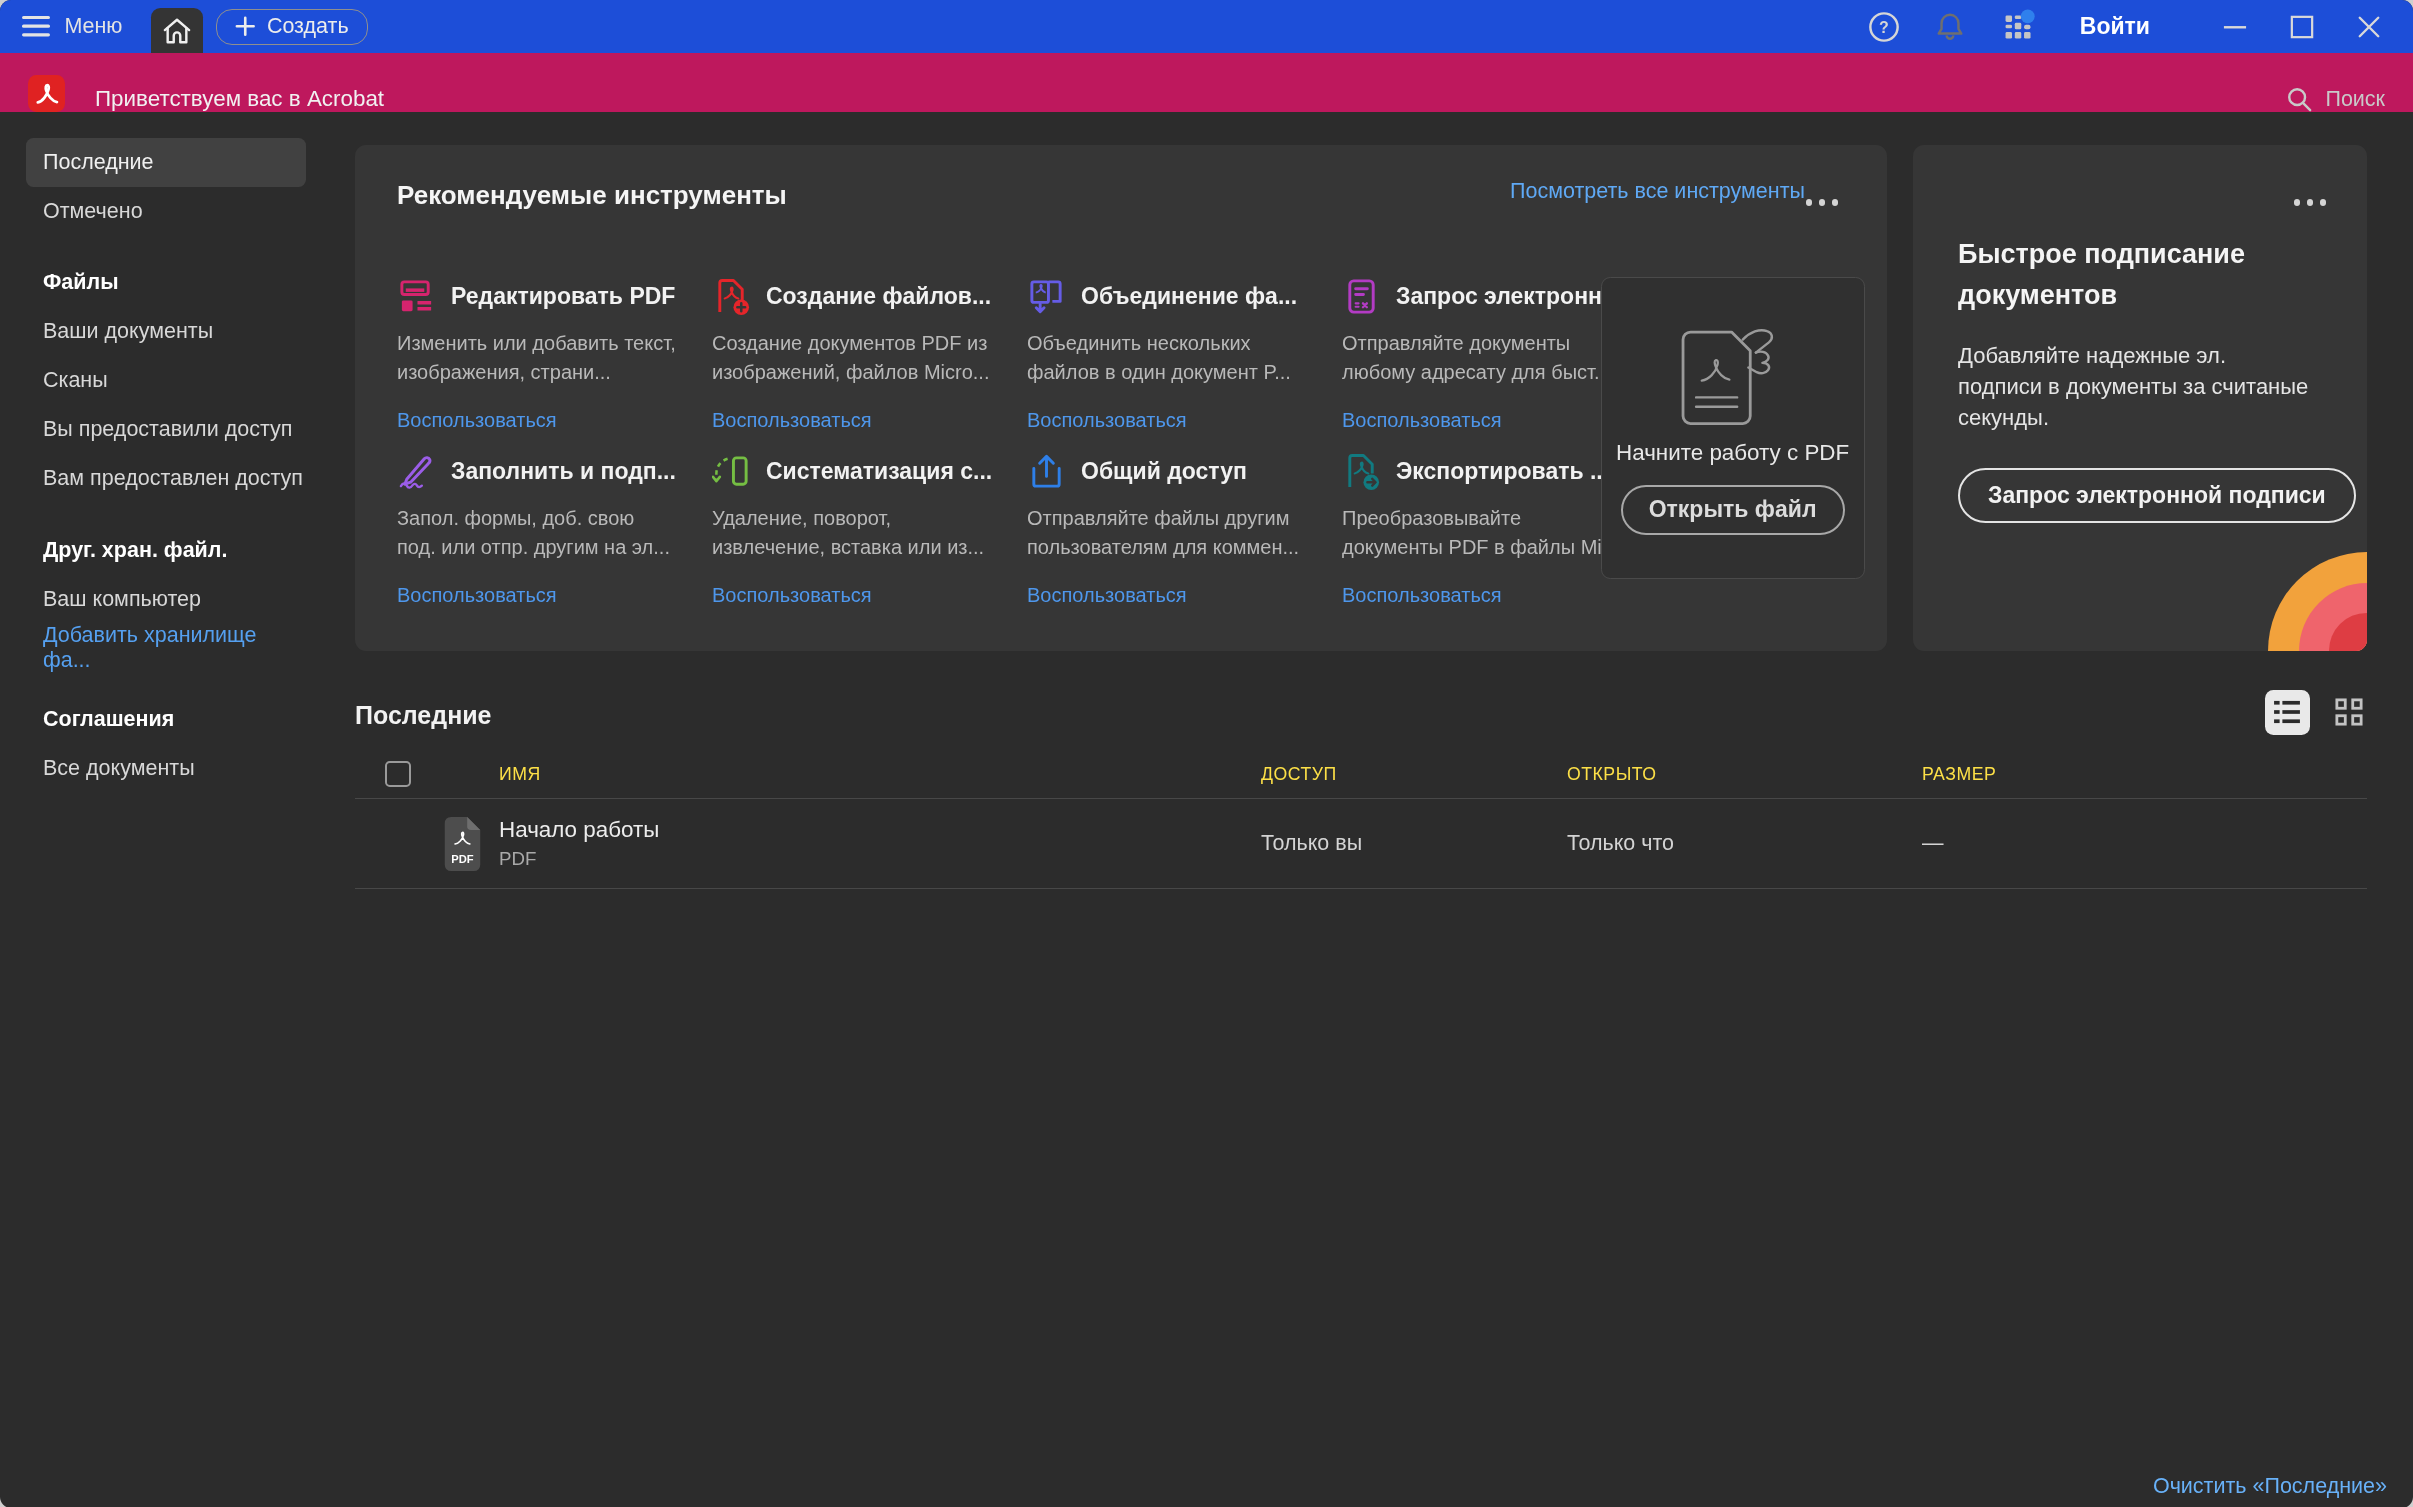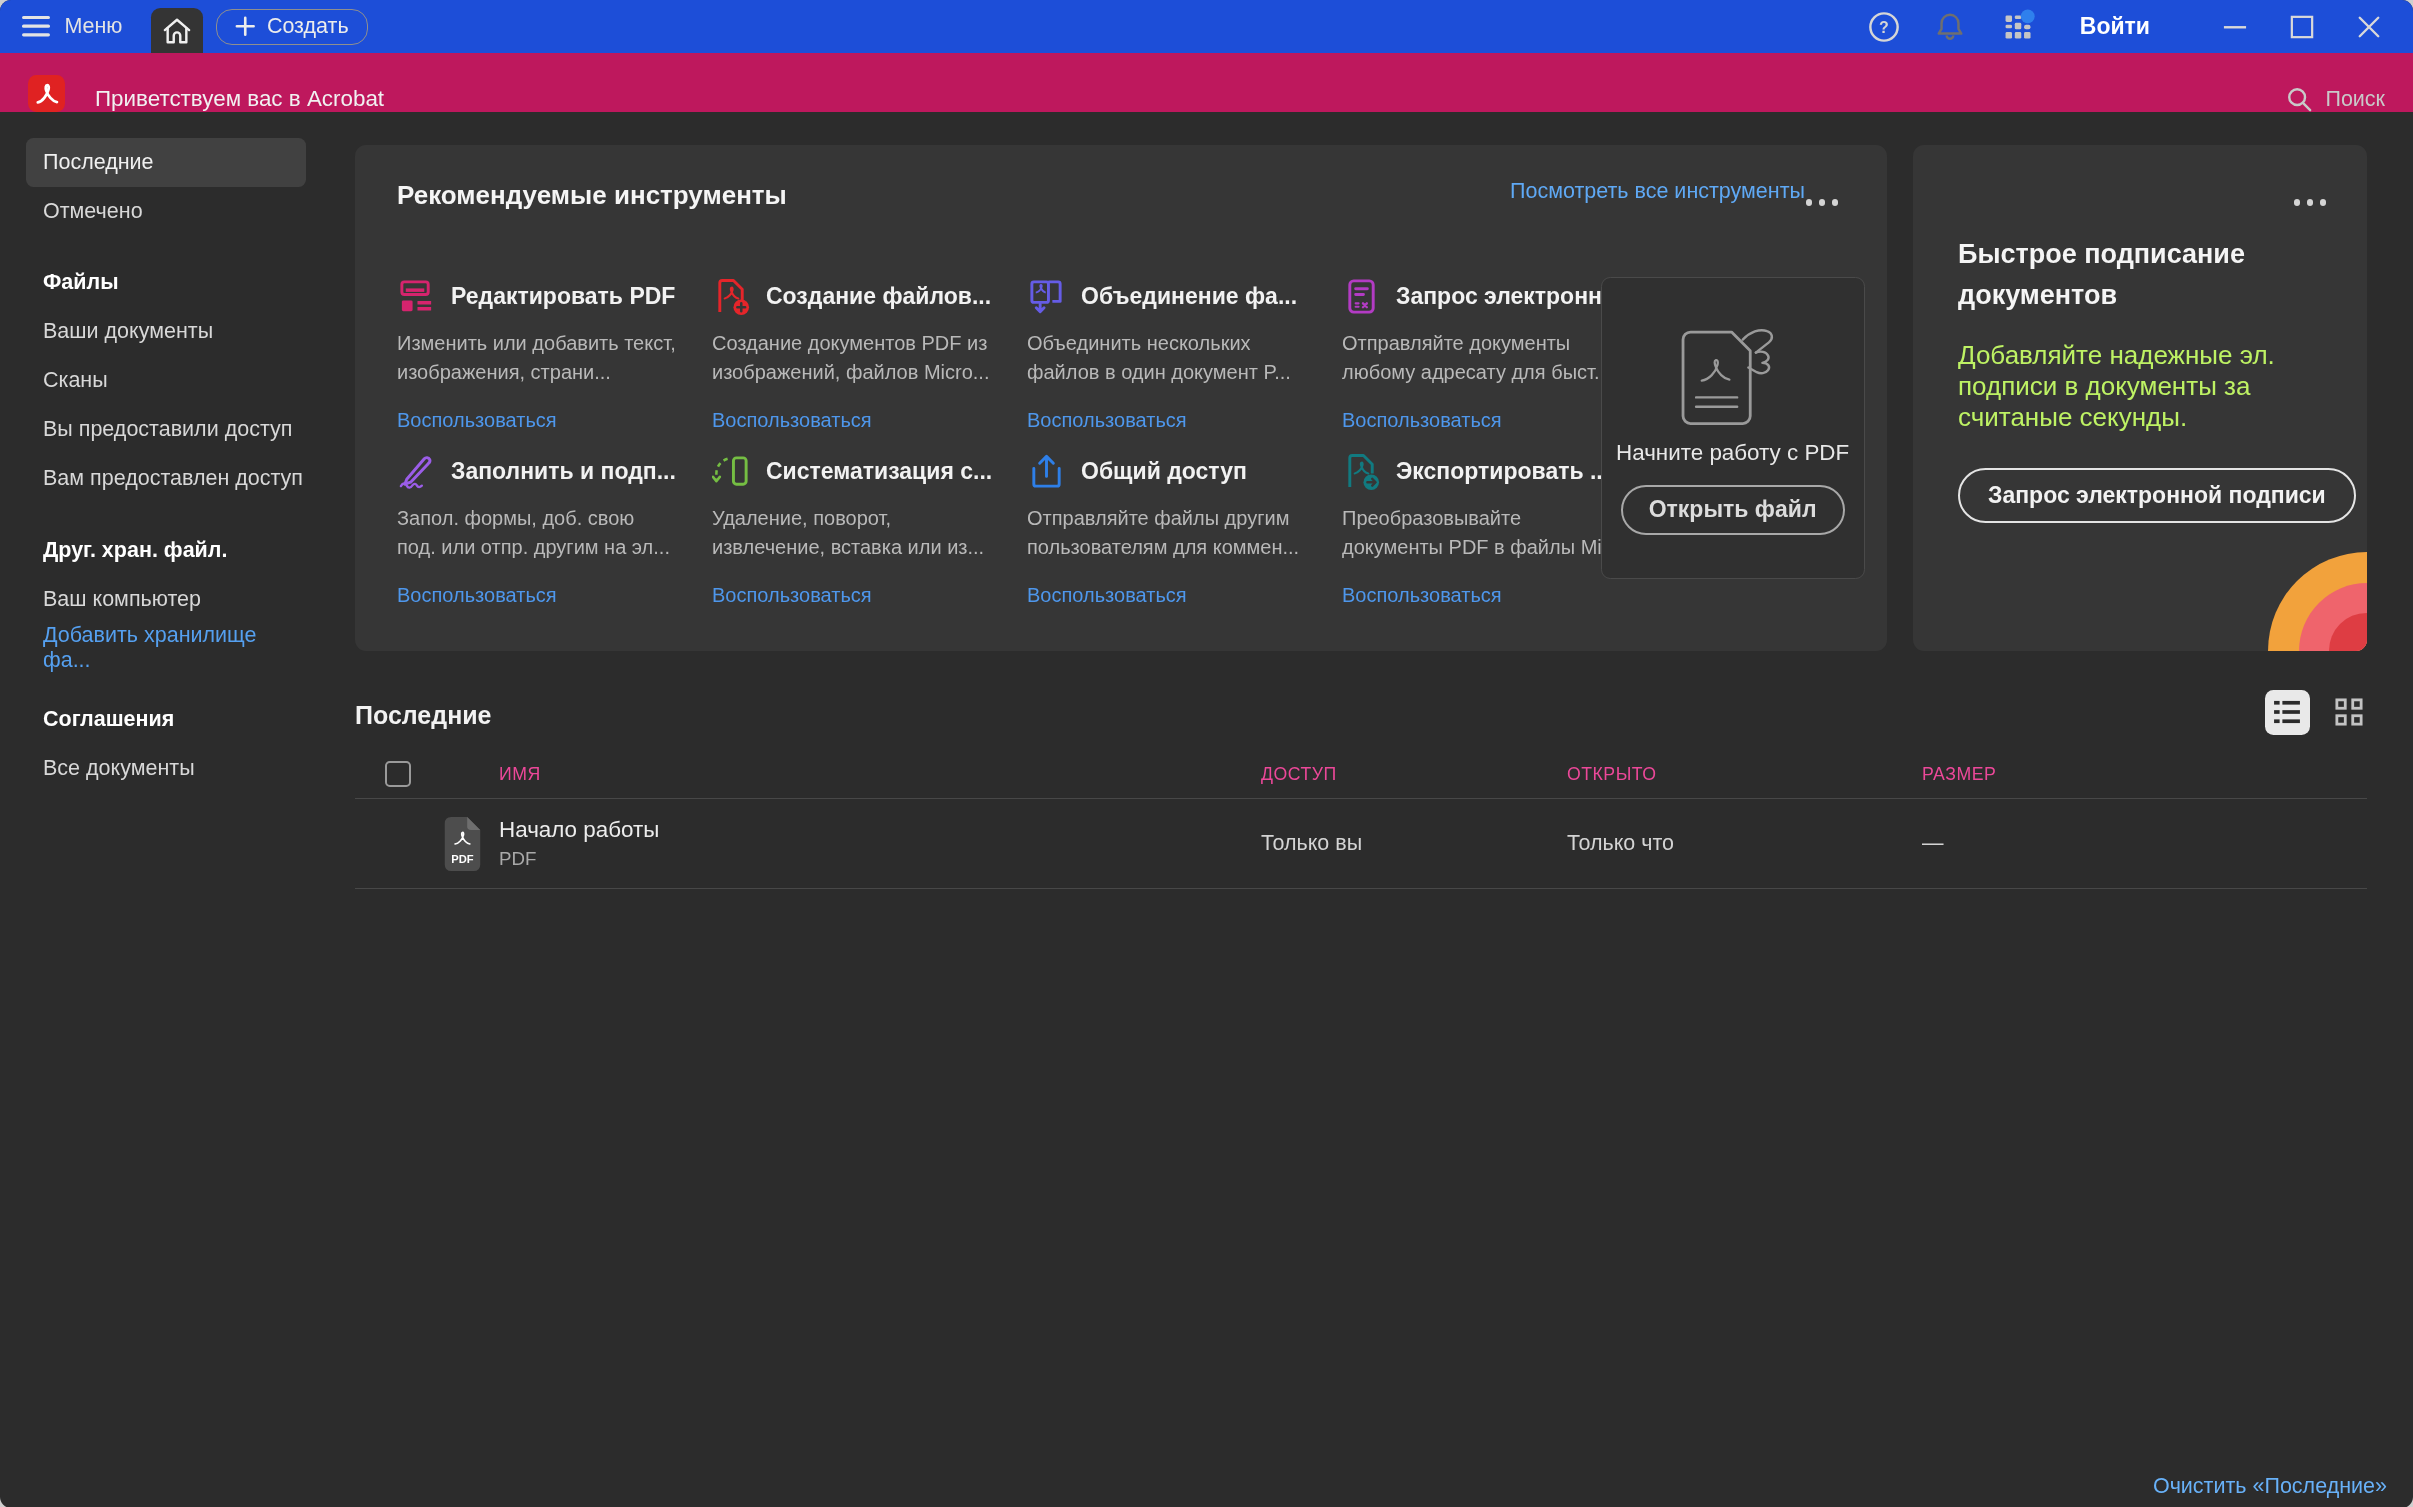--- a/index.html
+++ b/index.html
@@ -51,37 +51,37 @@
   .start-ill{margin-top:41px;}
   .start-caption{margin-top:9.3px;font-size:22.4px;color:#e8e8e8;}
   .start-btn{display:inline-block;margin-top:18.7px;border:2.3px solid #a8a8a8;border-radius:932px;
              padding:9.3px 26px;font-size:23px;font-weight:bold;color:#dcdcdc;}
 
   
   .sign-panel{position:absolute;left:1913px;top:145px;width:454px;height:506px;background:#363636;
               border-radius:11.2px;overflow:hidden;}
   .sign-dots{position:absolute;top:54px;right:41px;}
   .sign-title{margin:89px 0 0 45px;width:327px;font-size:27px;font-weight:bold;line-height:41px;color:#f5f5f5;}
-  .sign-desc{margin:24px 0 0 45px;width:353px;font-size:26px;line-height:31px;color:#bef264;}
+  .sign-desc{margin:24px 0 0 45px;width:353px;font-size:22px;line-height:31px;color:#e5e5e5;}
   .sign-btn{display:inline-block;margin:35px 0 0 45px;border:2.3px solid #e4e4e4;border-radius:932px;
             padding:12px 28px;font-size:23px;font-weight:bold;color:#f2f2f2;}
   .deco-c{position:absolute;border-radius:50%;}
   .deco-1{width:198px;height:198px;right:-99px;bottom:-99px;background:#f2a23c;}
   .deco-2{width:136px;height:136px;right:-68px;bottom:-68px;background:#ef646c;}
   .deco-3{width:75px;height:75px;right:-37px;bottom:-37px;background:#de3d43;}
 
   
   .recent{position:absolute;left:355px;top:697px;width:2012px;}
   .recent-title{font-size:25px;font-weight:bold;color:#f2f2f2;padding-top:3.7px;}
   .view-toggles{position:absolute;right:0;top:-7.5px;display:flex;gap:20.5px;align-items:center;}
   .list-btn{width:45px;height:45px;background:#e9e9e9;border-radius:8.4px;display:flex;align-items:center;justify-content:center;}
   .grid-btn{width:37px;height:37px;display:flex;align-items:center;justify-content:center;}
   .t-row{display:grid;grid-template-columns:114px 762px 306px 355px 1fr;align-items:center;
          padding-left:30px;box-sizing:border-box;}
-  .t-head{height:49px;font-size:17.7px;letter-spacing:0.5px;color:#ec4899;border-bottom:0.9px solid #484848;margin-top:20.5px;}
+  .t-head{height:49px;font-size:17.7px;letter-spacing:0.5px;color:#fde047;border-bottom:0.9px solid #484848;margin-top:20.5px;}
   .t-data{height:90px;border-bottom:0.9px solid #484848;font-size:21.5px;color:#d4d4d4;}
   .cb{width:21.5px;height:21.5px;border:2.3px solid #9a9a9a;border-radius:4.7px;}
   .cell-first{display:flex;align-items:center;justify-content:space-between;padding-right:15px;}
   .fname{font-size:22.4px;color:#ededed;}
   .ftype{font-size:18.7px;color:#a9a9a9;margin-top:5.6px;}
 
   .clear-link{position:absolute;right:26px;bottom:9.3px;font-size:21.5px;color:#68b1f8;}
   svg{display:block;}
 </style>
 </head>

